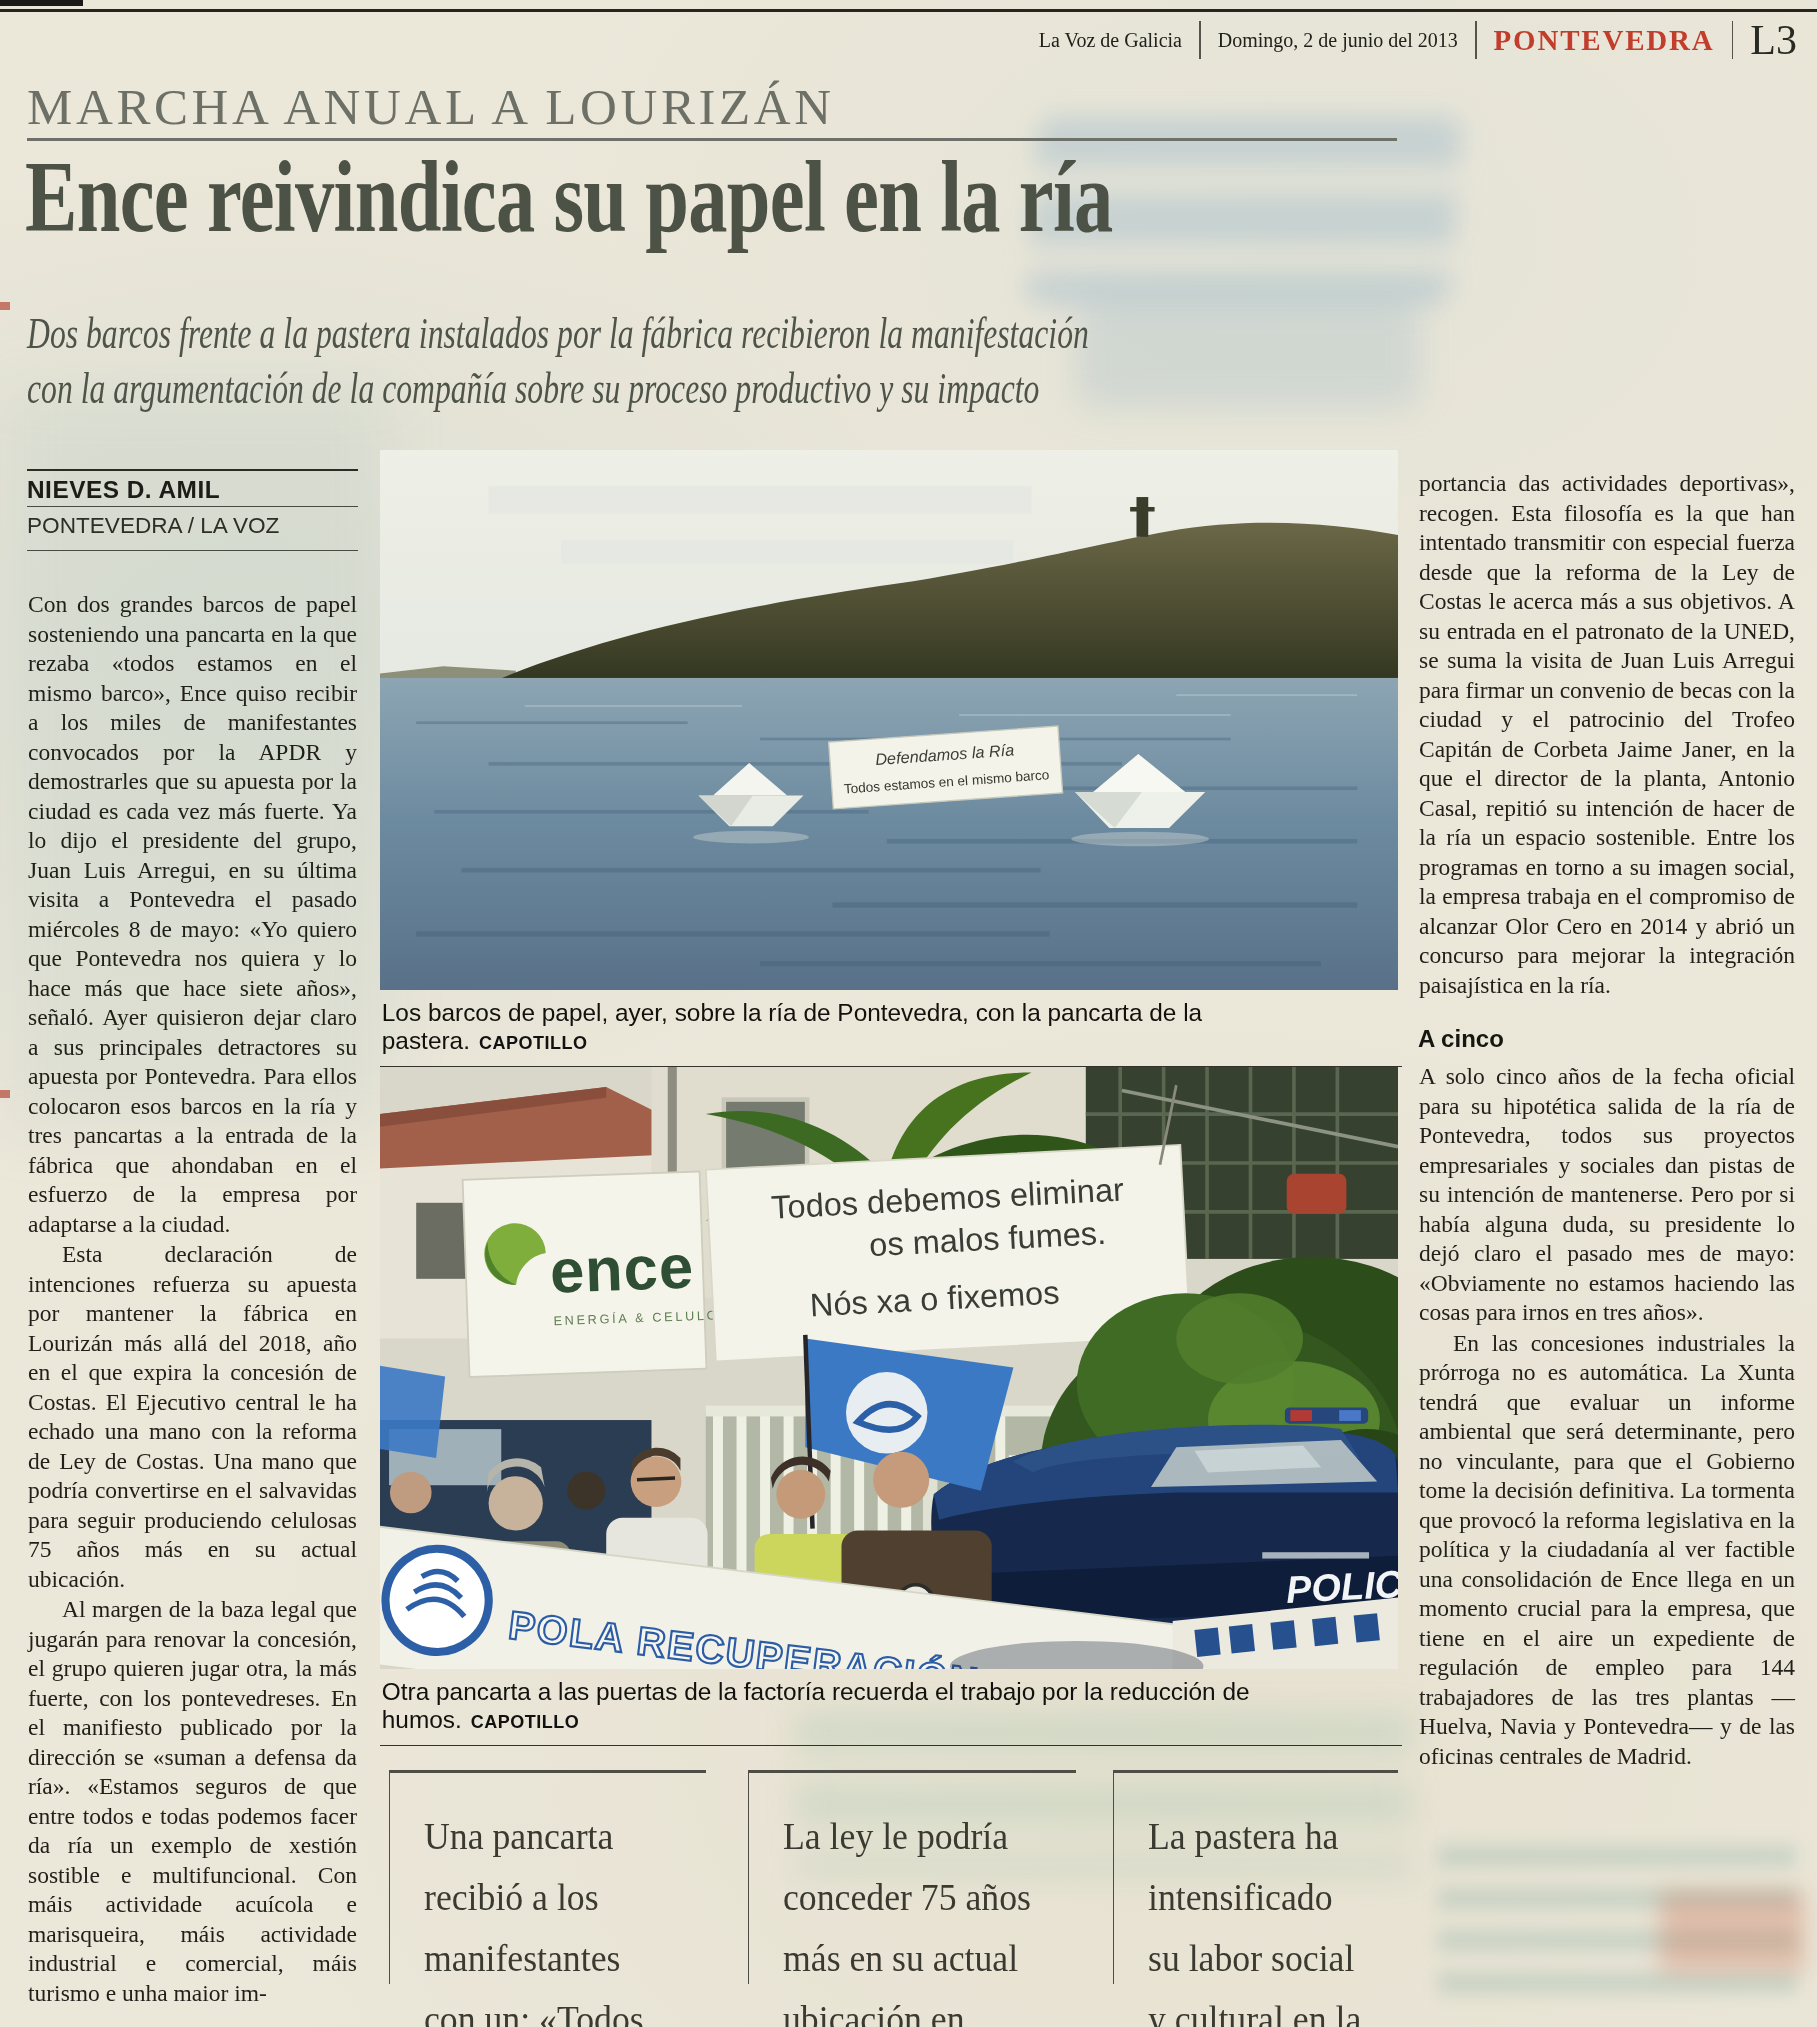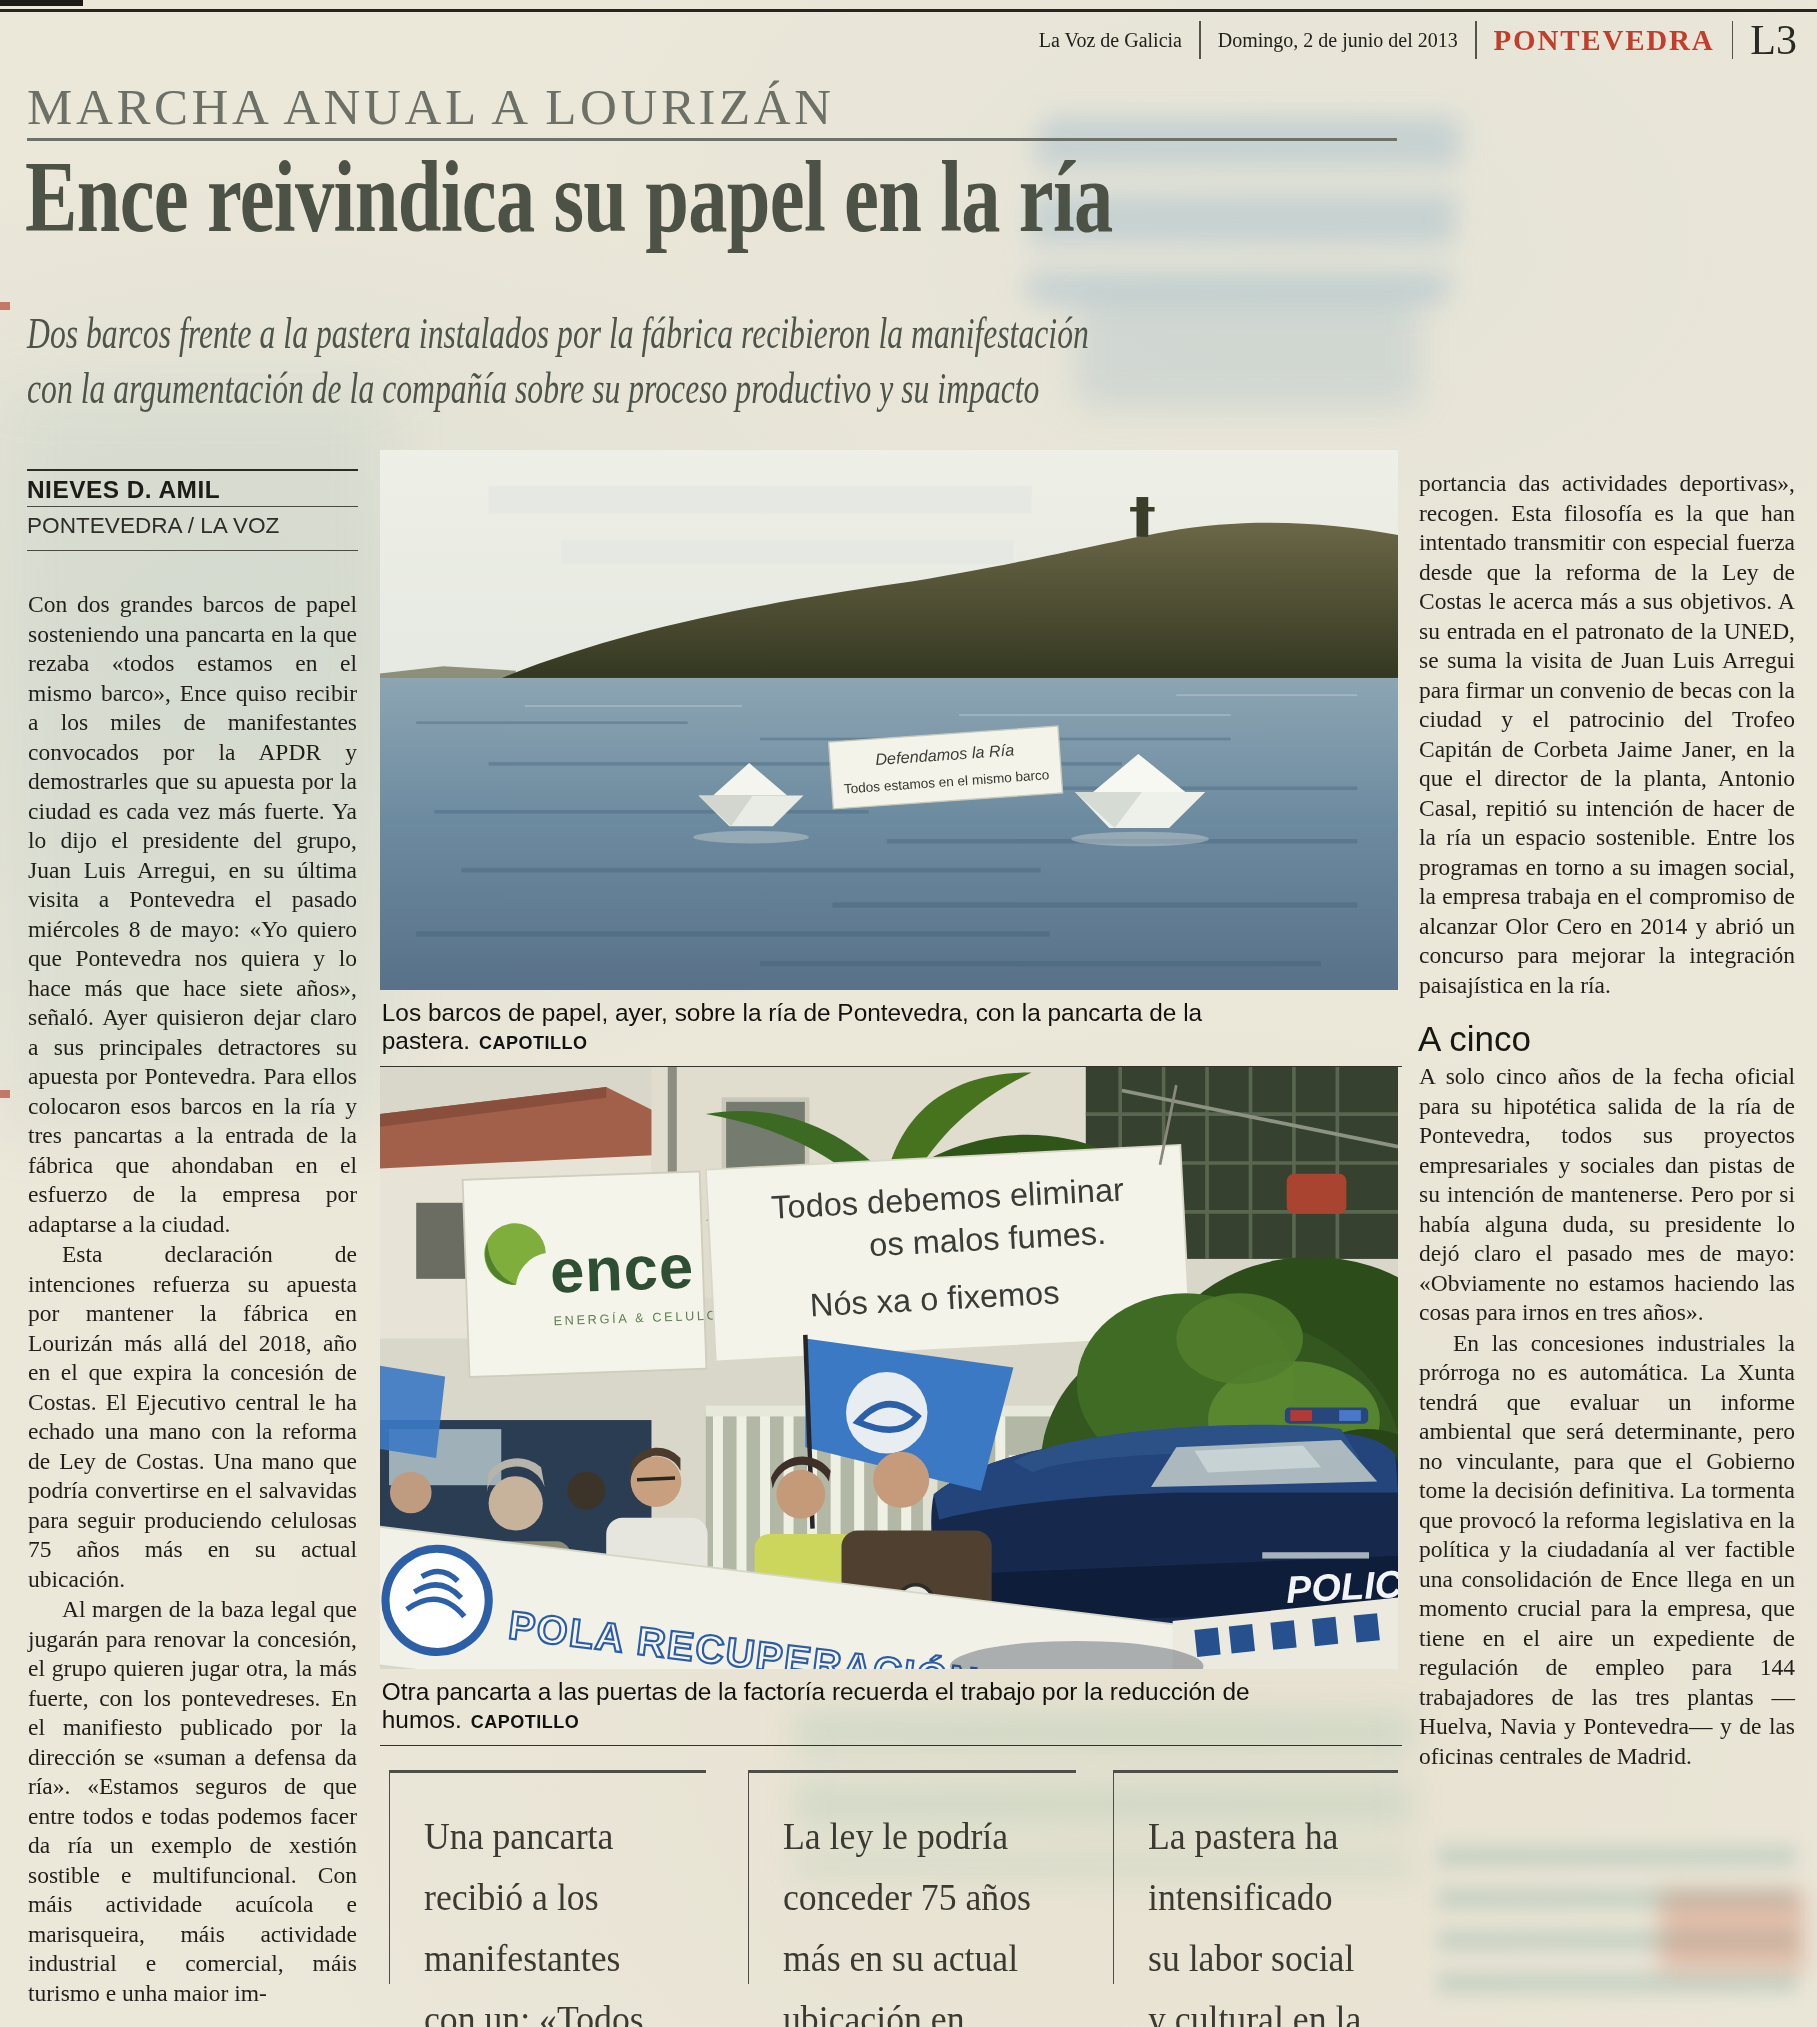--- a/index.html
+++ b/index.html
@@ -34,21 +34,21 @@
   #byline-author{font-size:24.4px;font-weight:bold;color:#1d1c18;letter-spacing:0.5px;padding:4.5px 0 2.7px 0;
     border-bottom:1.8px solid #4a4944;}
   #byline-place{font-size:22.6px;color:#2e2d28;padding:5.4px 0 11px 0;border-bottom:1.8px solid #4a4944;}
   
   .colbody{font-size:23.5px;line-height:29.5px;text-align:justify;color:#201f19;
     hyphens:auto;-webkit-hyphens:auto;overflow:hidden;}
   .colbody p{margin:1px;}
   .colbody p + p{text-indent:34px;}
   #left-col{left:27px;top:589px;width:331px;height:1438px;}
   #right-col{left:1418px;top:468px;width:378px;height:1560px;}
-  #right-col .subhead{font-family:"Liberation Sans",sans-serif;font-weight:normal;font-size:35px;
+  #right-col .subhead{font-family:"Liberation Sans",sans-serif;font-weight:bold;font-size:24px;
     color:#171711;margin:23.5px 0 9px 0;}
   
   figure{margin:0;}
   #photo1{left:380px;top:450px;width:1018px;height:540px;}
   #photo2{left:380px;top:1067px;width:1018px;height:602px;}
   .photo-svg{display:block;width:100%;height:100%;}
   .caption{position:absolute;left:380px;width:1018px;font-family:"Liberation Sans",sans-serif;
     color:#12110d;border-bottom:1.8px solid #33322c;padding:3.6px 1.8px 11px 1.8px;}
   #caption1{top:995px;}
   #caption2{top:1674px;}

